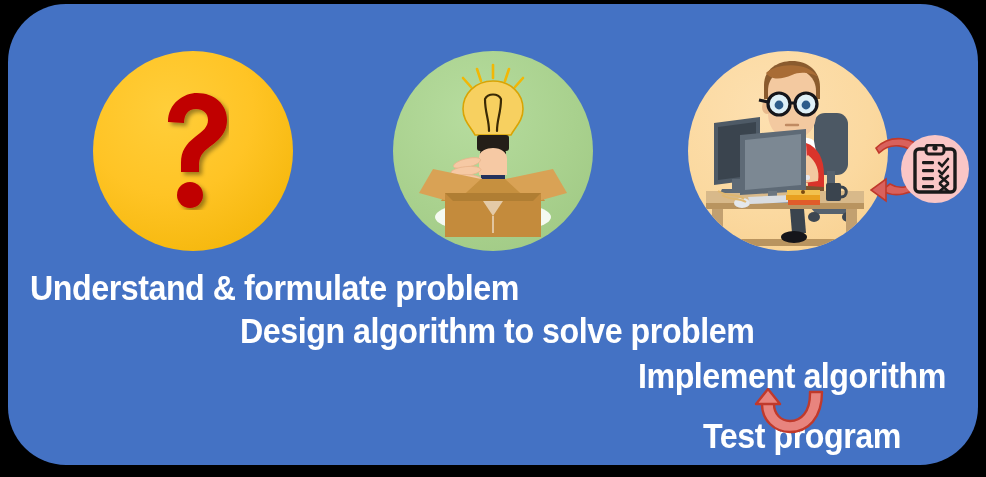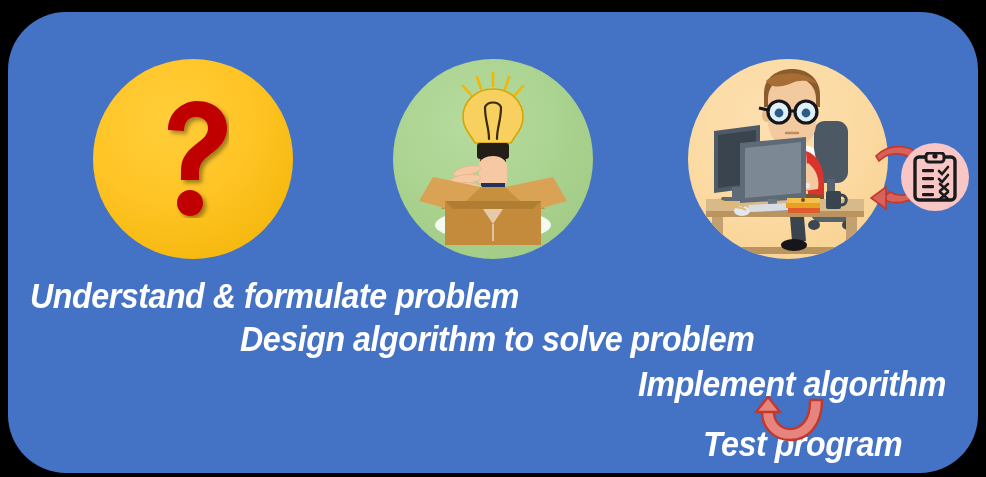--- a/index.html
+++ b/index.html
@@ -19,27 +19,26 @@
     position: relative;
     width: 986px;
     height: 477px;
     background: #000000;
   }
 
   
   #panel {
     position: absolute;
     left: 8px;
-    top: 12px;
+    top: 4px;
     width: 970px;
     height: 461px;
     background: #4472C4;
     border-radius: 58px;
     overflow: hidden;
-    font-style: italic;
   }
 
   
   .stage {
     position: absolute;
     border-radius: 50%;
     overflow: hidden;
   }
 
   

